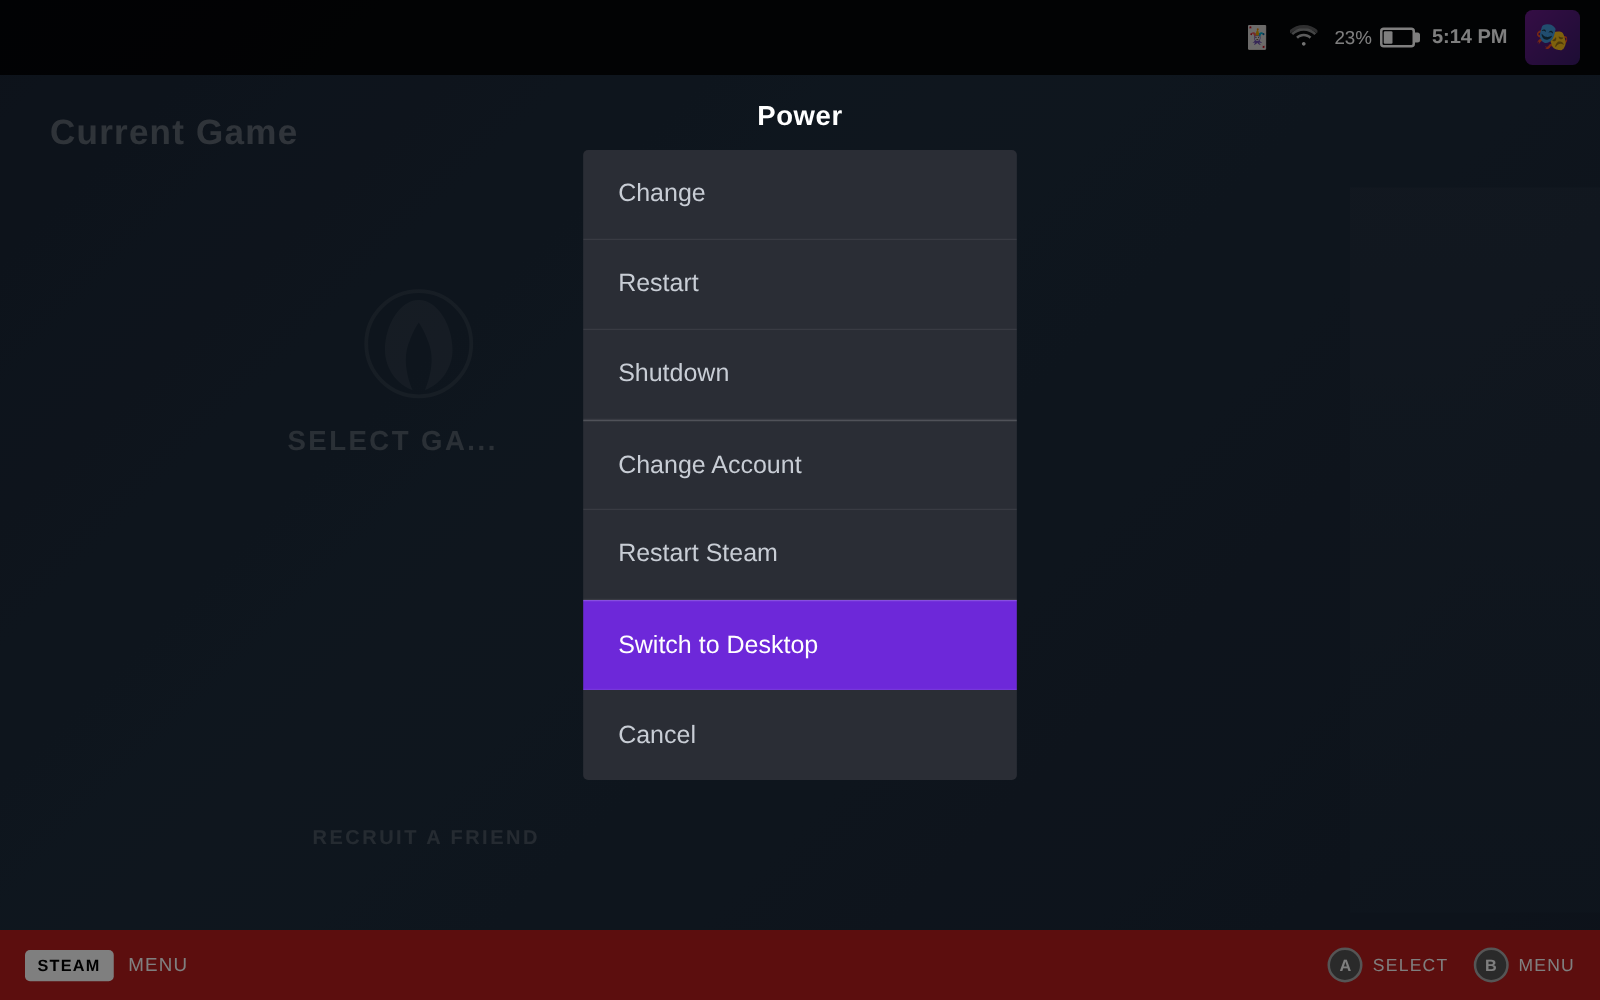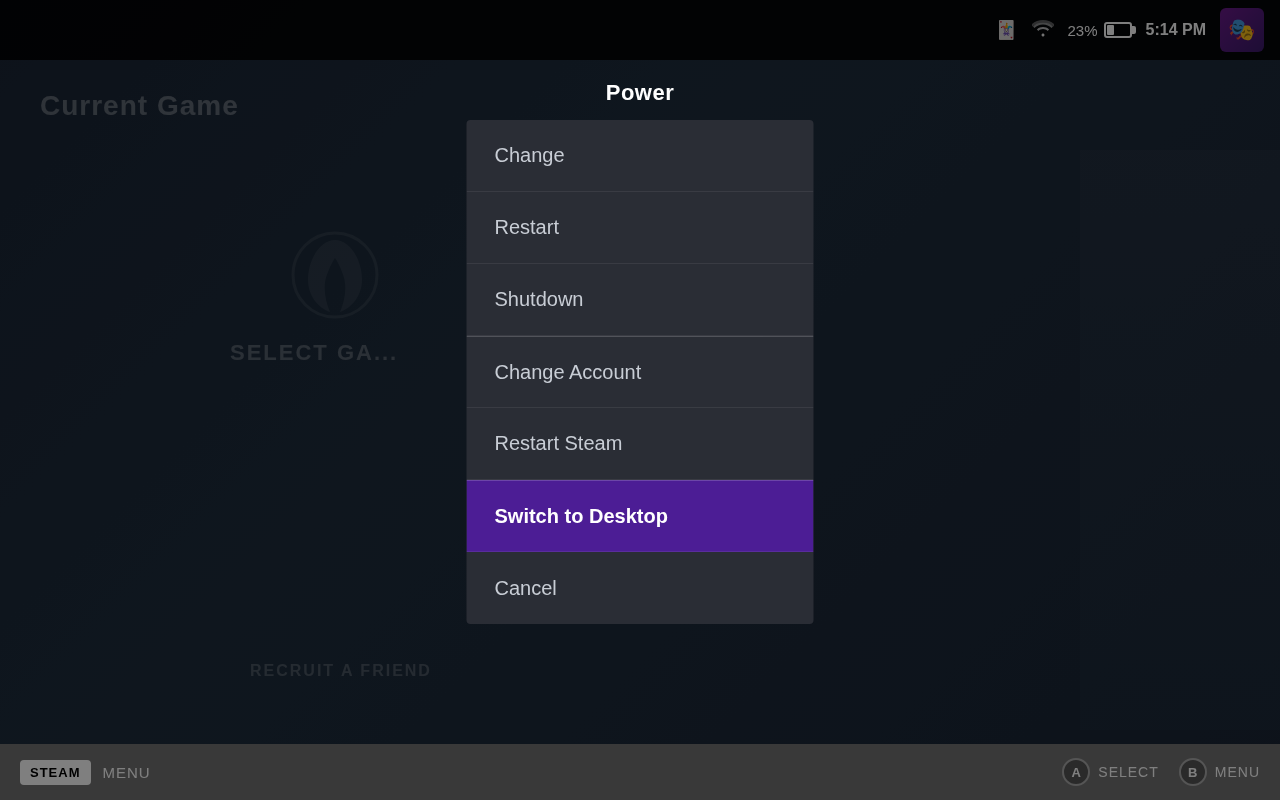--- a/index.html
+++ b/index.html
@@ -188,33 +188,33 @@
 
     .menu-item:last-child {
       border-bottom: none;
     }
 
     .menu-item.separator-above {
       border-top: 1px solid rgba(255,255,255,0.18);
     }
 
     .menu-item.active {
-      background: #4c1d95;
-      color: #fff;
-      font-weight: 700;
+      background: #6d28d9;
+      color: #fff;
+      font-weight: 400;
     }
 
     
     .bottom-bar {
       position: absolute;
       bottom: 0;
       left: 0;
       right: 0;
       height: 56px;
-      background: #737373;
+      background: #b91c1c;
       display: flex;
       align-items: center;
       justify-content: space-between;
       padding: 0 20px;
       z-index: 10;
     }
 
     .bottom-left {
       display: flex;
       align-items: center;

